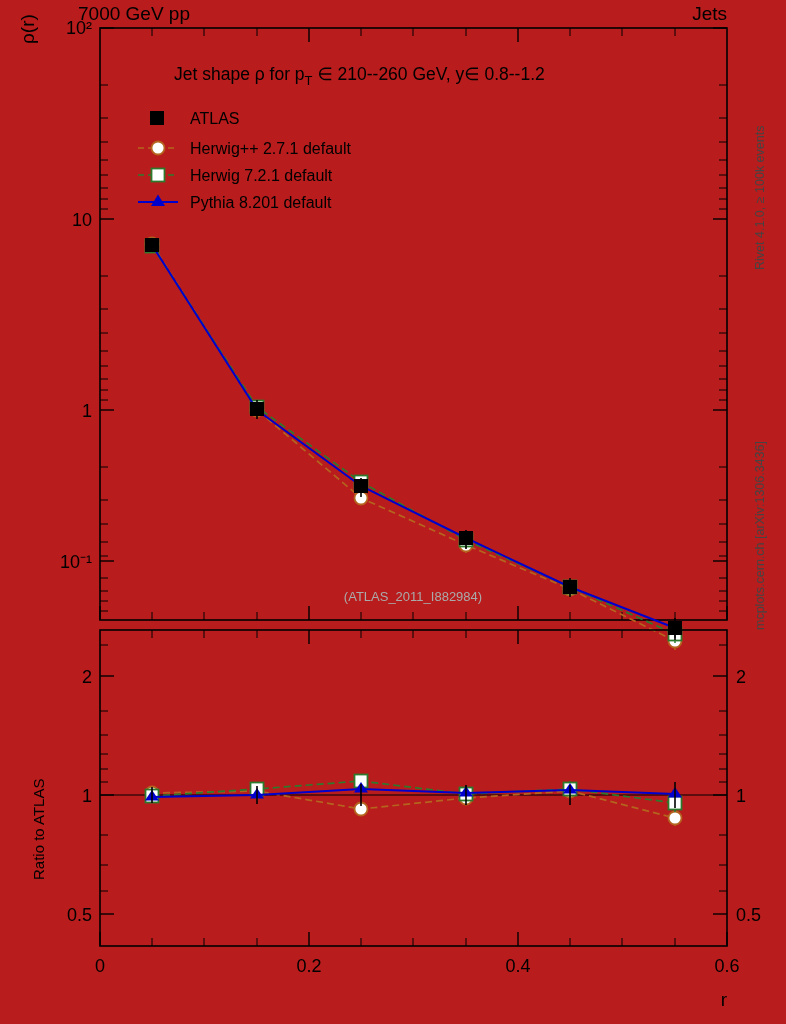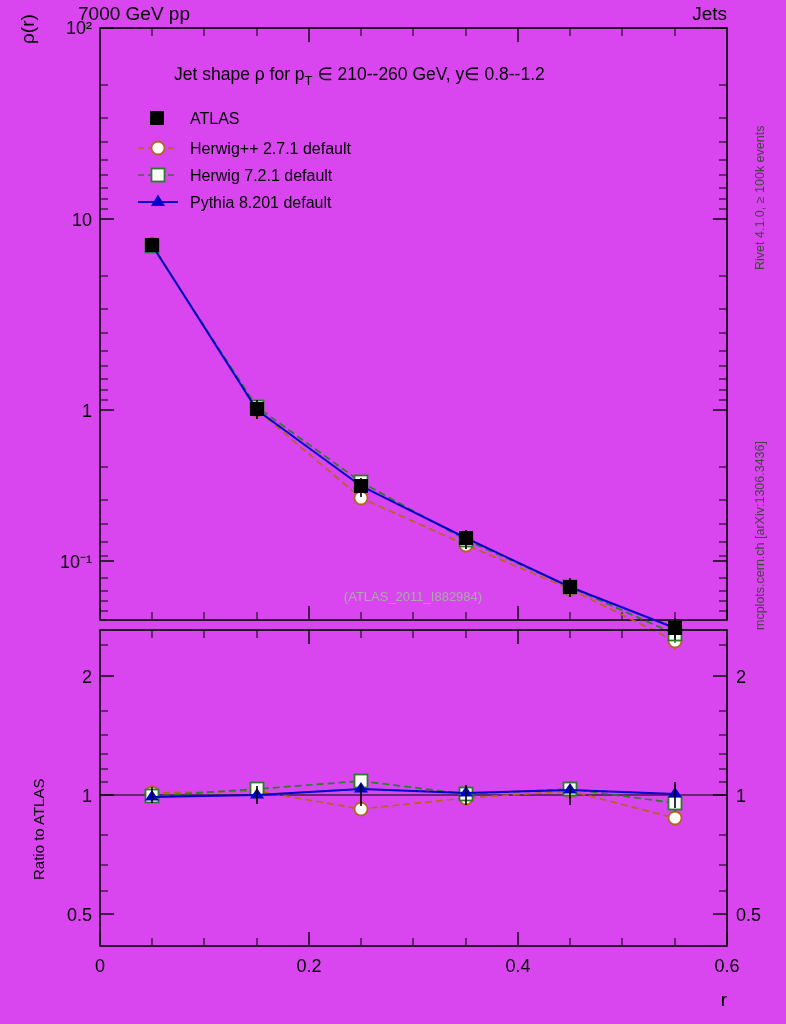--- a/index.html
+++ b/index.html
@@ -9,21 +9,21 @@
   }
   body {
     font-family: "Liberation Sans", sans-serif;
     color: #000000;
   }
   #page {
     position: relative;
     width: 786px;
     height: 1024px;
     overflow: hidden;
-    background: #d946ef;
+    background: #b91c1c;
   }
   .hdr { font-size: 19px; }
   svg { display: block; }
   text { font-family: "Liberation Sans", sans-serif; }
   .tick-label { font-size: 18px; fill: #000; }
   .axis-title { font-size: 19px; fill: #000; }
   .legend-label { font-size: 16px; fill: #000; }
   .plot-title { font-size: 17.5px; fill: #000; }
   .watermark { font-size: 13px; fill: #aaaaaa; }
   .side-label { font-size: 12.5px; fill: #444444; }

